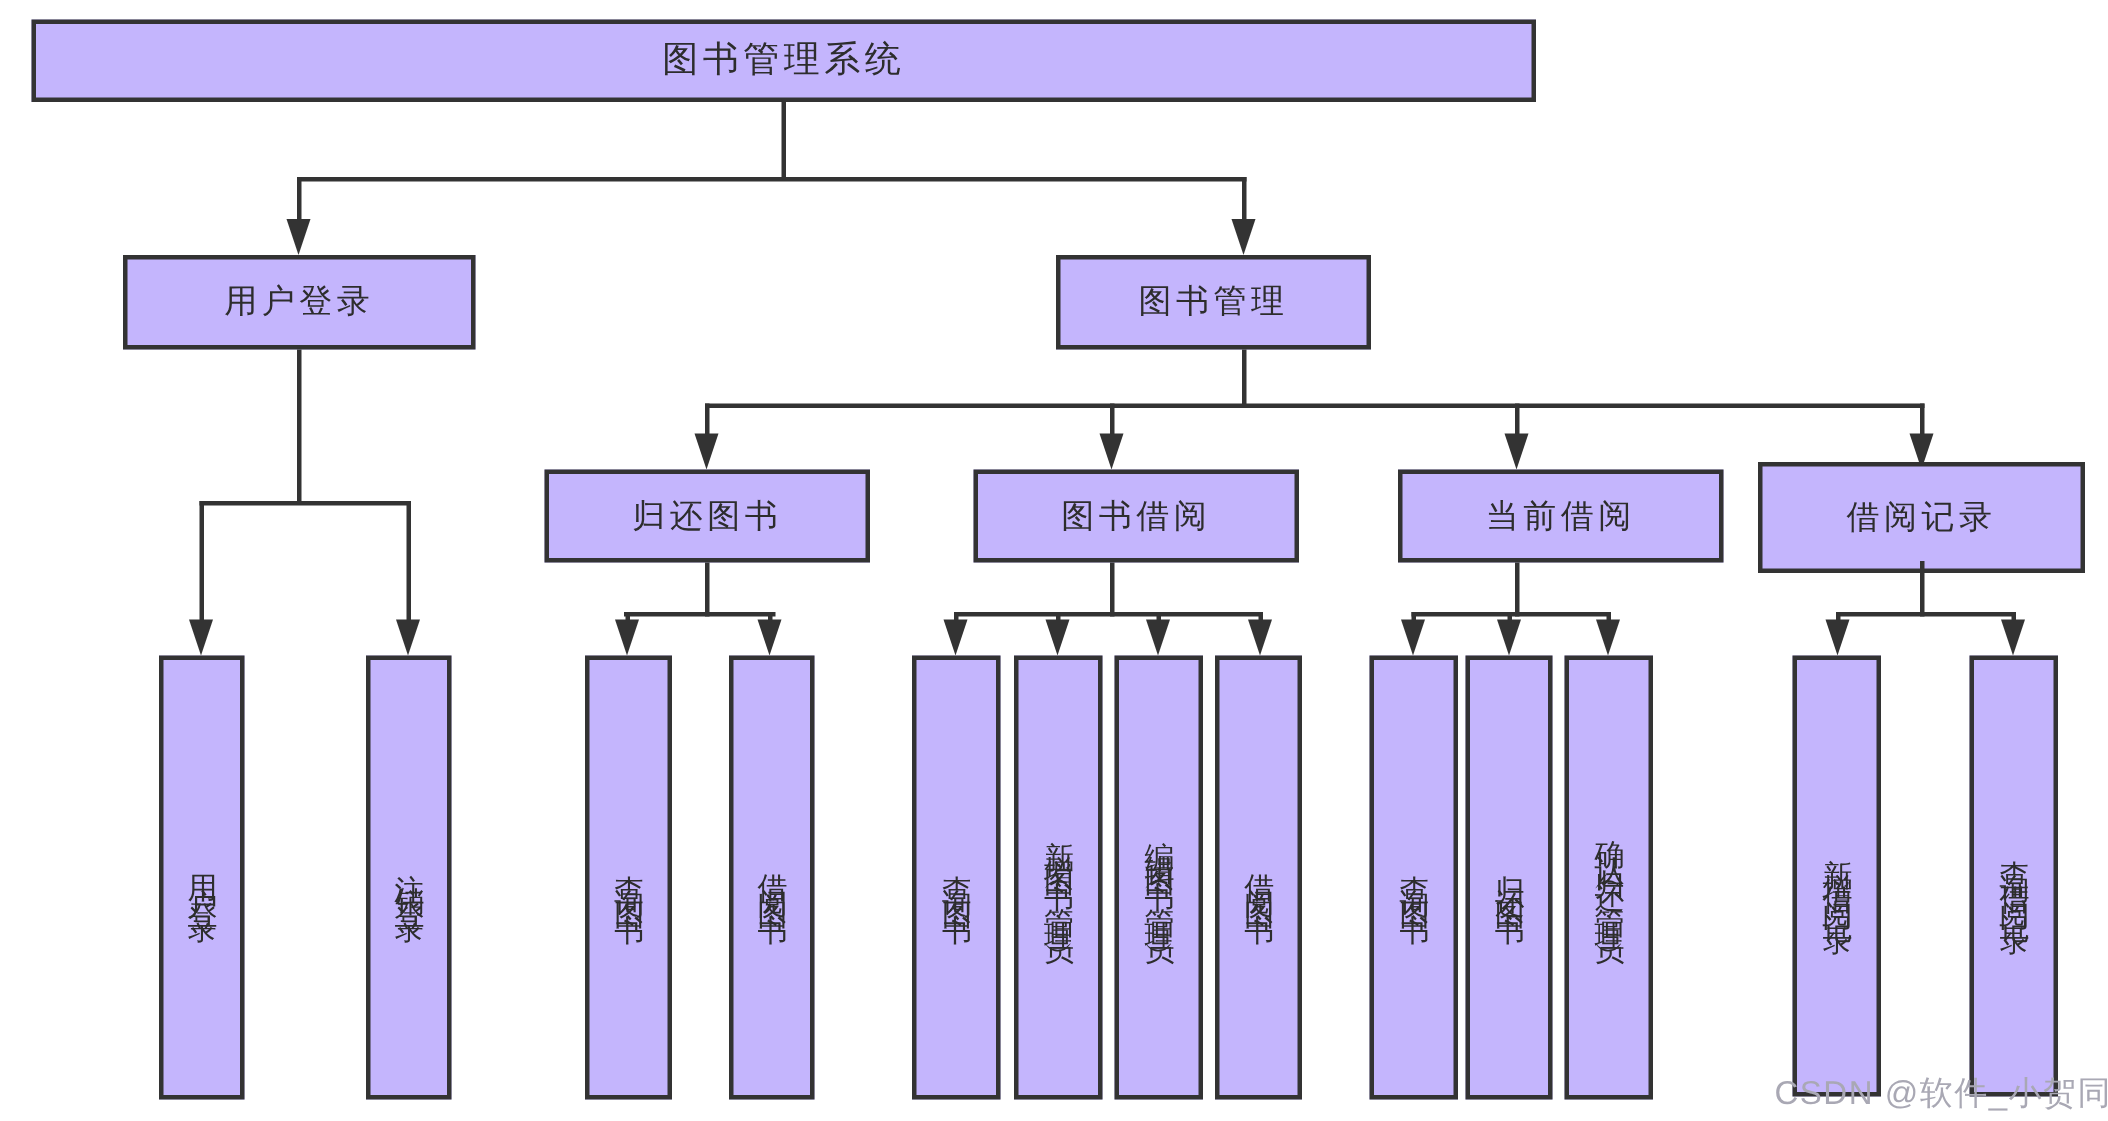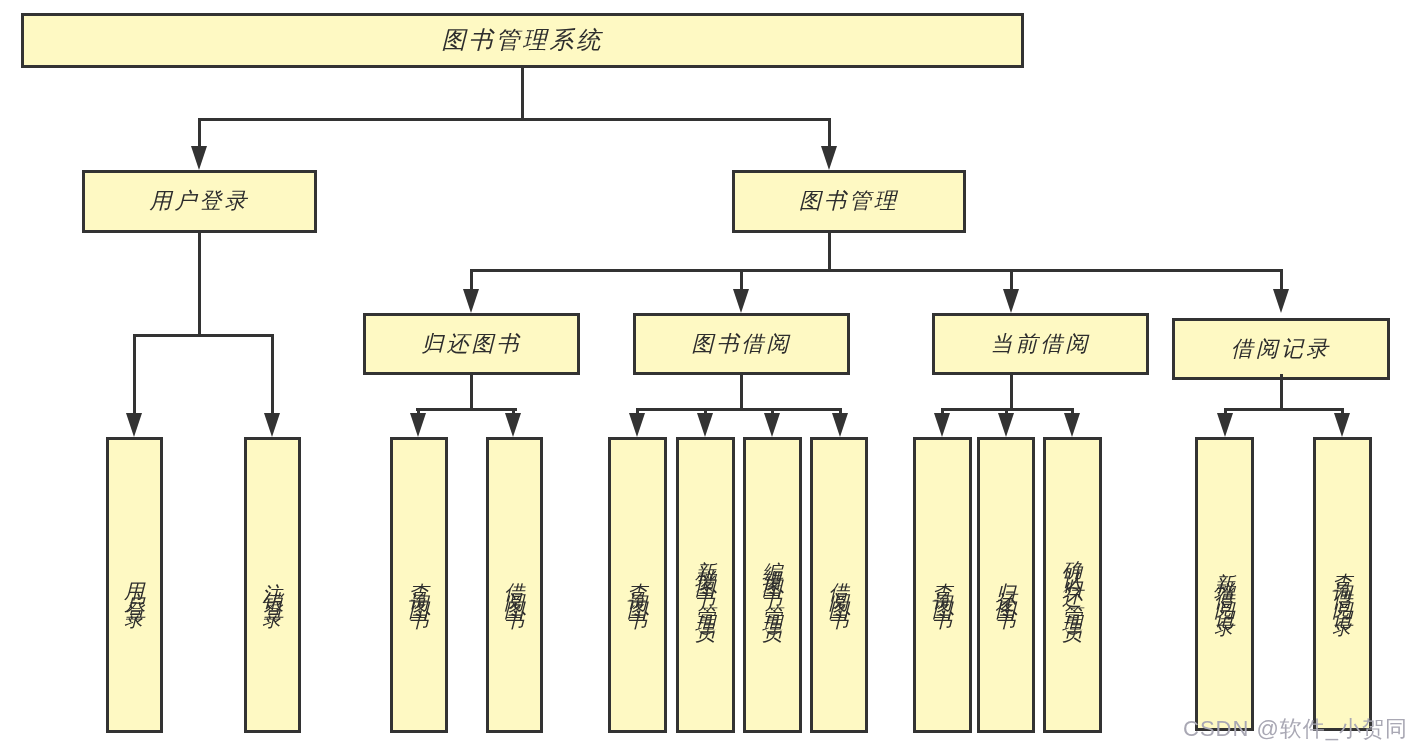--- a/index.html
+++ b/index.html
@@ -1,23 +1,23 @@
 <!DOCTYPE html>
 <html><head>
 <meta charset="utf-8">
 <style>
   html,body{margin:0;padding:0;background:#fff;}
   #canvas{
     position:relative;width:1405px;height:747px;background:#ffffff;
     font-family:"Liberation Sans",sans-serif;color:#2d2d2d;overflow:hidden;
   }
   .box{
-    position:absolute;box-sizing:border-box;background:#fef9c3;
+    position:absolute;box-sizing:border-box;background:#c4b5fd;
     border:3px solid #333333;display:flex;align-items:center;justify-content:center;
-    text-align:center;line-height:1.2;font-style:italic;
+    text-align:center;line-height:1.2;
   }
   .hbox{font-size:22px;letter-spacing:3px;white-space:nowrap;}
   .rootbox{font-size:24px;}
   .vbox{writing-mode:vertical-rl;font-size:20px;letter-spacing:9px;}
   .line{position:absolute;background:#333333;}
   .arrow{
     position:absolute;width:0;height:0;
     border-left:8px solid transparent;border-right:8px solid transparent;
     border-top:24px solid #333333;
   }
@@ -34,44 +34,44 @@
   <div class="box hbox rootbox" style="left:21px;top:13px;width:1003px;height:55px">图书管理系统</div>
 
   <div class="line" style="left:521px;top:66px;width:3px;height:54px"></div>
   <div class="line" style="left:198px;top:118px;width:633px;height:3px"></div>
   <div class="line" style="left:198px;top:118px;width:3px;height:32px"></div>
   <div class="line" style="left:828px;top:118px;width:3px;height:32px"></div>
   <div class="arrow" style="left:191px;top:146px"></div>
   <div class="arrow" style="left:821px;top:146px"></div>
 
   <div class="box hbox" style="left:82px;top:170px;width:235px;height:63px">用户登录</div>
-  <div class="box hbox" style="left:732px;top:170px;width:234px;height:63px">图书管理</div>
+  <div class="box hbox" style="left:704px;top:170px;width:210px;height:63px">图书管理</div>
 
   <div class="line" style="left:198px;top:233px;width:3px;height:103px"></div>
   <div class="line" style="left:133px;top:334px;width:141px;height:3px"></div>
   <div class="line" style="left:133px;top:334px;width:3px;height:82px"></div>
   <div class="line" style="left:271px;top:334px;width:3px;height:82px"></div>
   <div class="arrow" style="left:126px;top:413px"></div>
   <div class="arrow" style="left:264px;top:413px"></div>
 
   <div class="line" style="left:828px;top:233px;width:3px;height:39px"></div>
   <div class="line" style="left:470px;top:269px;width:813px;height:3px"></div>
   <div class="line" style="left:470px;top:269px;width:3px;height:23px"></div>
   <div class="line" style="left:740px;top:269px;width:3px;height:23px"></div>
   <div class="line" style="left:1010px;top:269px;width:3px;height:23px"></div>
   <div class="line" style="left:1280px;top:269px;width:3px;height:23px"></div>
   <div class="arrow" style="left:463px;top:289px"></div>
   <div class="arrow" style="left:733px;top:289px"></div>
   <div class="arrow" style="left:1003px;top:289px"></div>
   <div class="arrow" style="left:1273px;top:289px"></div>
 
   <div class="box hbox" style="left:363px;top:313px;width:217px;height:62px">归还图书</div>
-  <div class="box hbox" style="left:633px;top:313px;width:217px;height:62px">图书借阅</div>
+  <div class="box hbox" style="left:649px;top:313px;width:217px;height:62px">图书借阅</div>
   <div class="box hbox" style="left:932px;top:313px;width:217px;height:62px">当前借阅</div>
-  <div class="box hbox" style="left:1172px;top:318px;width:218px;height:62px">借阅记录</div>
+  <div class="box hbox" style="left:1172px;top:308px;width:218px;height:74px">借阅记录</div>
 
   <div class="line" style="left:470px;top:375px;width:3px;height:36px"></div>
   <div class="line" style="left:416px;top:408px;width:101px;height:3px"></div>
   <div class="line" style="left:417px;top:408px;width:3px;height:8px"></div>
   <div class="line" style="left:512px;top:408px;width:3px;height:8px"></div>
   <div class="arrow" style="left:410px;top:413px"></div>
   <div class="arrow" style="left:505px;top:413px"></div>
 
   <div class="line" style="left:740px;top:375px;width:3px;height:36px"></div>
   <div class="line" style="left:636px;top:408px;width:206px;height:3px"></div>

